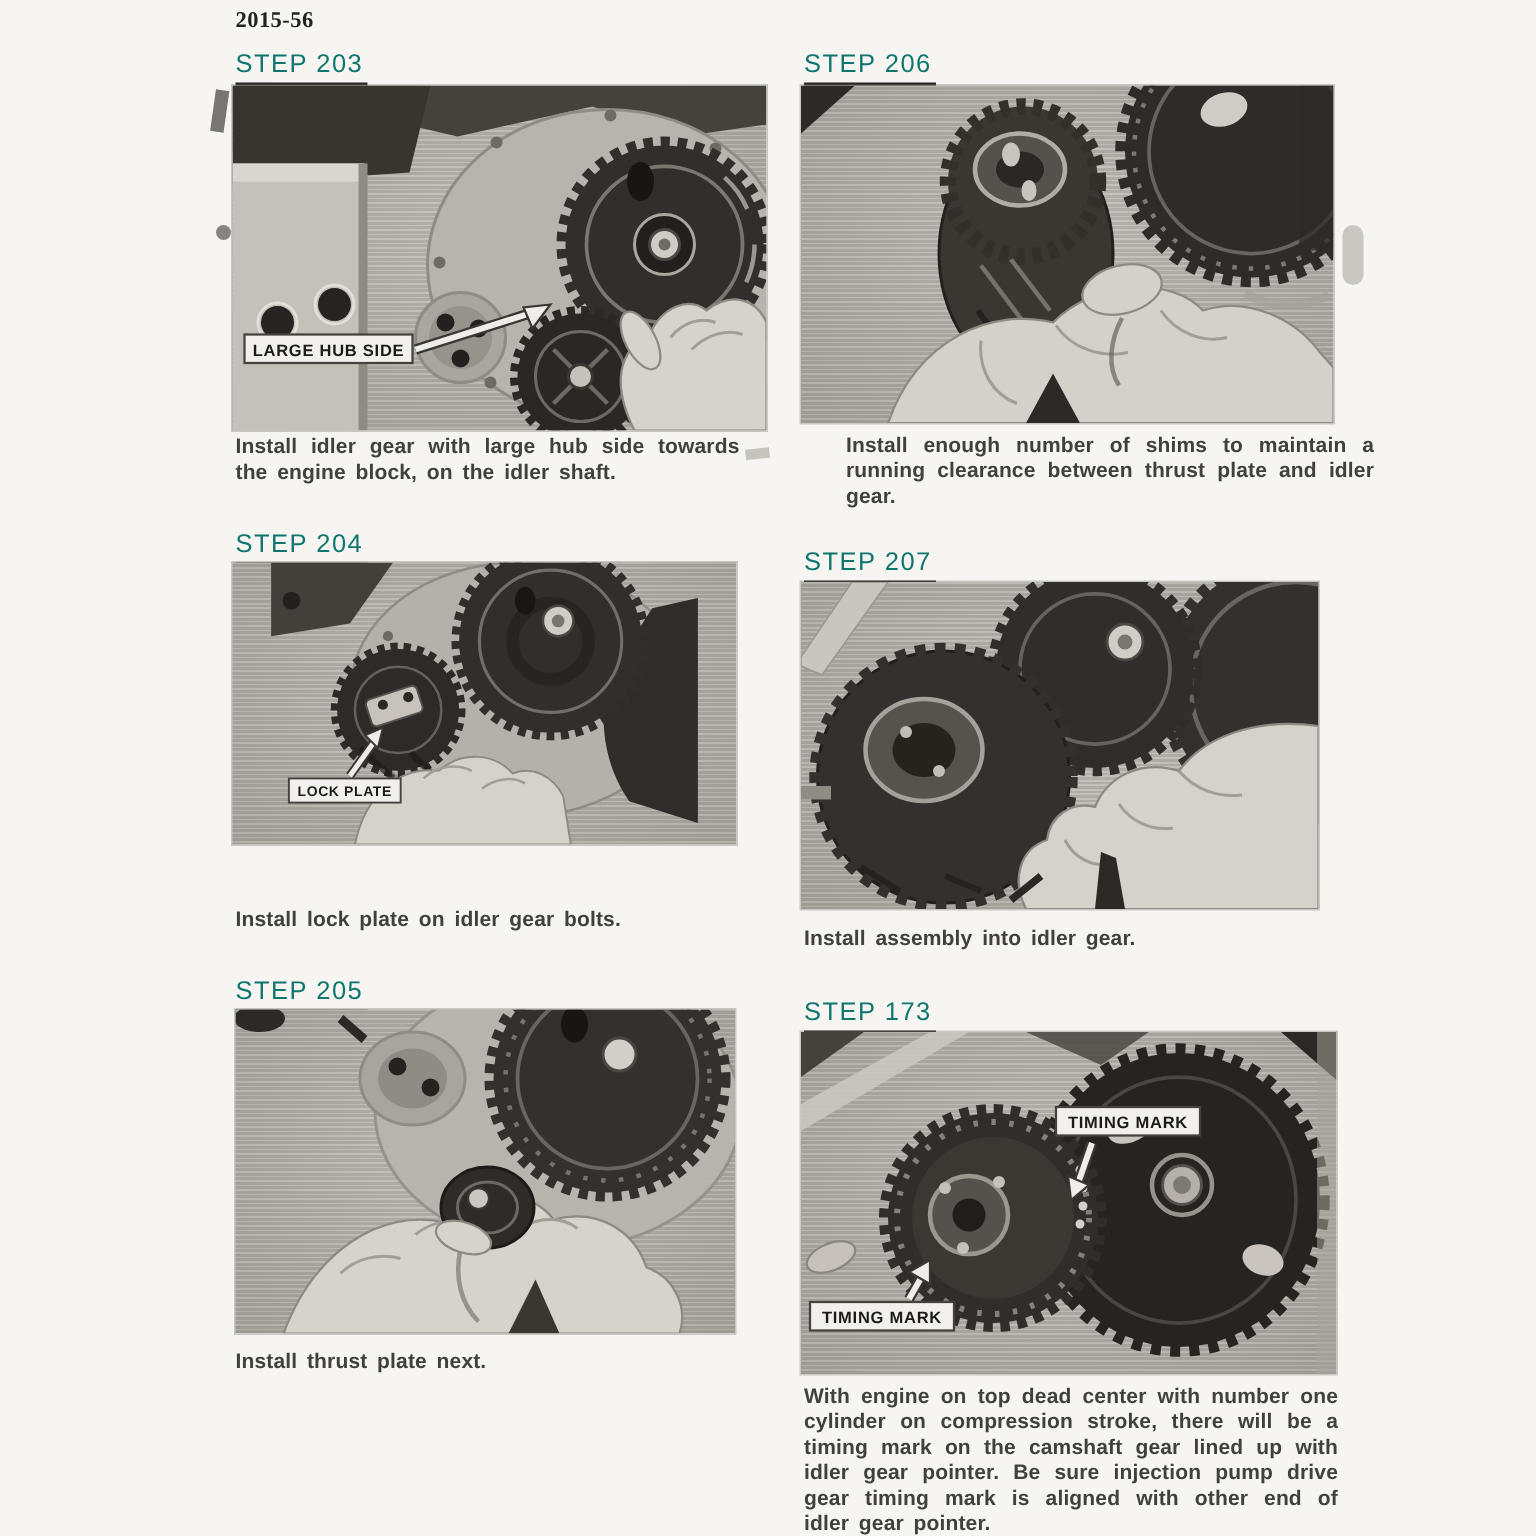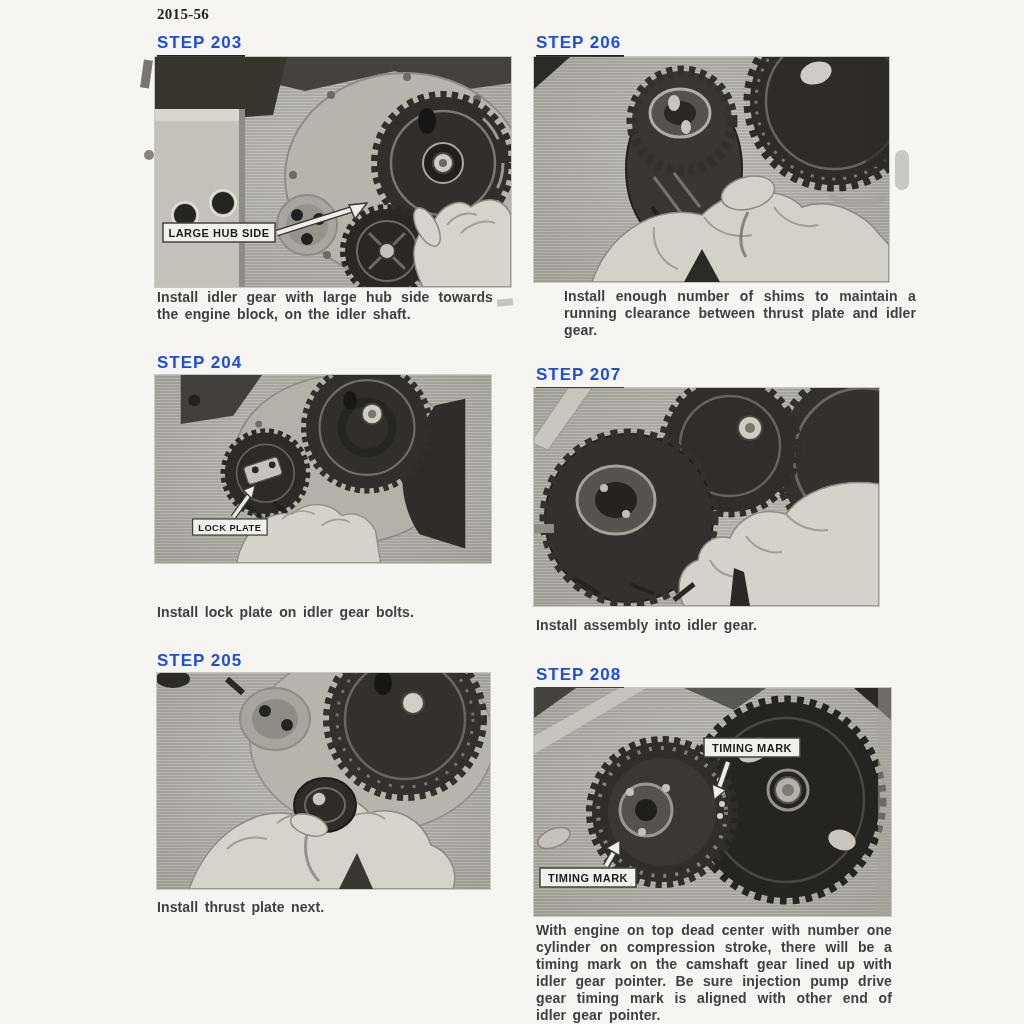--- a/index.html
+++ b/index.html
@@ -9,21 +9,21 @@
     font-family:"Liberation Sans",sans-serif;
   }
   .page-num{
     position:absolute;left:157px;top:6px;
     font-family:"Liberation Serif",serif;font-weight:bold;
     font-size:15px;color:#242220;letter-spacing:.3px;
   }
   .step{position:absolute;}
   .step-title{
     margin:0;display:inline-block;
-    font-size:17px;font-weight:bold;letter-spacing:1px;color:#1d4ed8;
+    font-size:17px;font-weight:normal;letter-spacing:1px;color:#0f766e;
     border-bottom:3px solid #242321;padding:0 3px 2px 0;
     white-space:nowrap;
   }
   .photo{
     position:absolute;overflow:hidden;
     background:
       repeating-linear-gradient(180deg, rgba(252,252,250,.10) 0 1px, rgba(38,36,33,.09) 1px 3px),
       radial-gradient(ellipse at 50% 45%, #c3c0ba 0%, #b5b2ac 55%, #a9a69f 100%);
     box-shadow:0 0 0 1px rgba(120,116,110,.35);
     text-align:right;
@@ -268,21 +268,21 @@
     <path d="M345,96 C302,90 268,104 252,126 C226,118 204,130 196,150 C180,146 166,156 164,172 C146,178 140,198 150,218 L345,218 Z" fill="#d5d2cb" stroke="#8d8a83" stroke-width="1.5"></path>
     <path d="M252,126 C262,138 278,144 294,142 M212,148 C220,160 234,166 248,164 M176,172 C182,184 194,190 206,188" fill="none" stroke="#a29e97" stroke-width="2"></path>
     <polygon points="196,218 216,218 210,184 200,180" fill="#2b2825"></polygon>
     <path d="M160,196 L140,212" stroke="#2b2825" stroke-width="5"></path>
   </g>
 </svg>
 </div>
 <p class="caption" style="left:536px;top:617px;width:352px;">Install assembly into idler gear.</p>
 
 <section class="step" style="left:536px;top:665px;">
-  <h2 class="step-title">STEP 208</h2>
+  <h2 class="step-title">STEP 173</h2>
 </section>
 <div class="photo" style="left:534px;top:688px;width:357px;height:228px;">
 <svg viewBox="0 0 357 228">
   <polygon points="0,0 42,0 0,30" fill="#45423e"></polygon>
   <polygon points="150,0 232,0 200,22" fill="#45423e" opacity=".8"></polygon>
   <polygon points="357,0 357,32 320,0" fill="#2b2825"></polygon>
   <polygon points="0,48 86,0 112,0 0,66" fill="#cac7c0" opacity=".9"></polygon>
   <ellipse cx="20" cy="150" rx="17" ry="9" fill="#c6c2bb" stroke="#8a8680" stroke-width="1.5" transform="rotate(-22 20 150)"></ellipse>
   <g>
     <ellipse cx="252" cy="112" rx="94" ry="98" fill="#262421"></ellipse>

